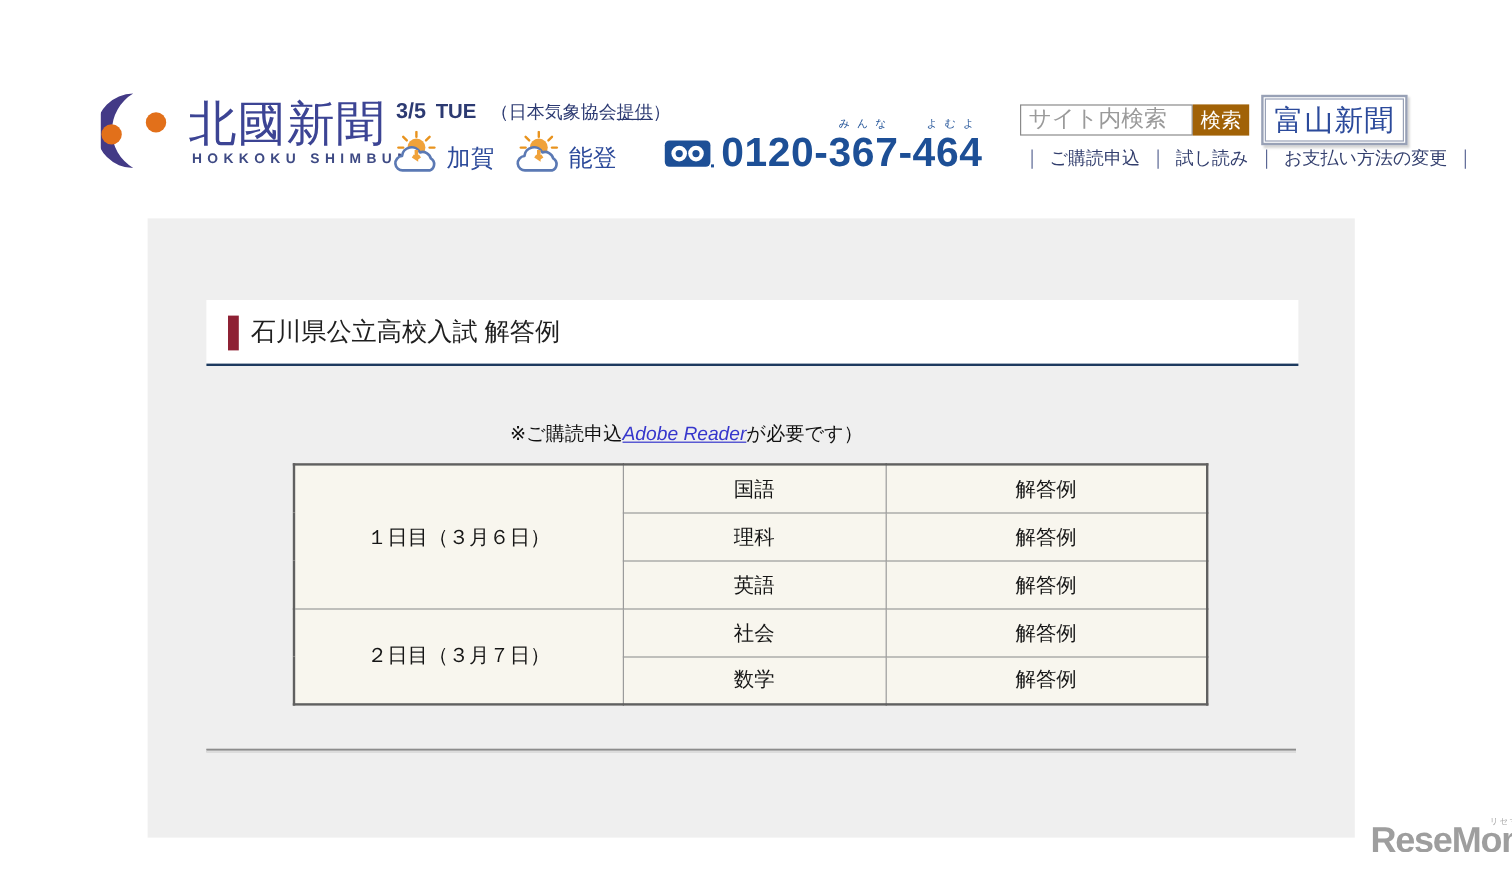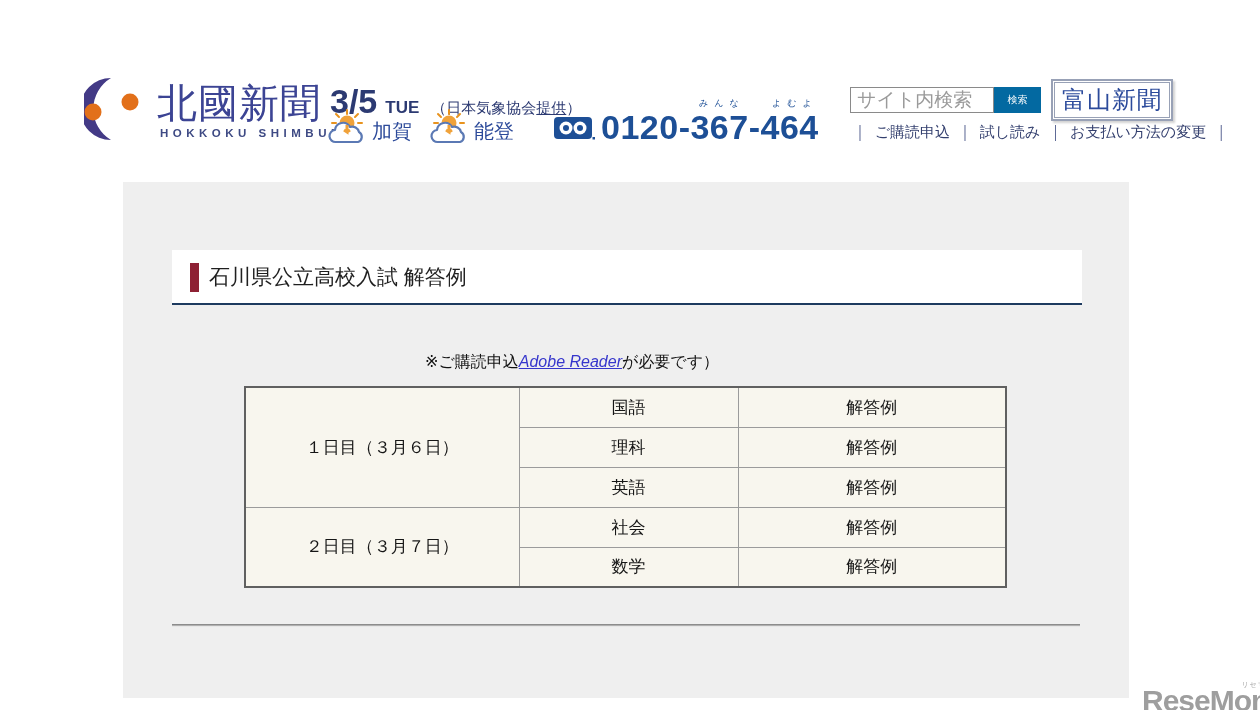--- a/index.html
+++ b/index.html
@@ -10,43 +10,43 @@
   
   .header { position:absolute; left:0; top:0; width:1260px; height:183px; background:#fff; }
 
   .logo-icon { position:absolute; left:84px; top:72px; }
   .logo-title { position:absolute; left:157px; top:76px; font-size:40px; font-weight:500;
                 color:#3c4494; letter-spacing:1px; white-space:nowrap; }
   .logo-sub { position:absolute; left:160px; top:127px; font-size:11.5px; font-weight:600;
               letter-spacing:4.5px; color:#3e4a84; white-space:nowrap; }
 
   .date-row { position:absolute; left:330px; top:82px; display:flex; align-items:baseline; white-space:nowrap; }
-  .date-day { font-size:34px; font-weight:600; color:#2c3a72; }
+  .date-day { font-size:18px; font-weight:600; color:#2c3a72; }
   .date-weekday { font-size:17px; font-weight:700; color:#2c3a72; margin-left:8px; }
   .date-provider { font-size:15px; color:#2c3a72; margin-left:12px; }
   .date-provider a, .provider-link { color:#2c3a72; text-decoration:underline; cursor:pointer; }
 
   .weather-row { position:absolute; left:328px; top:108px; display:flex; align-items:center; white-space:nowrap; }
   .weather-label { font-size:20px; color:#2c4a9a; margin:10px 18px 0 6px; }
   .weather-label:last-child { margin-right:0; }
 
   .subscribe { position:absolute; left:553px; top:86px; width:290px; height:62px; color:#1d4f96; }
   .subscribe-heading { font-size:17px; font-weight:bold; letter-spacing:1px; }
   .furigana { position:absolute; top:11px; font-size:9px; letter-spacing:6px; color:#1d4f96; }
   .furigana.f1 { left:146px; }
   .furigana.f2 { left:219px; }
   .phone-row { position:absolute; left:0; top:22px; display:flex; align-items:center; }
   .phone-number { font-size:34px; font-weight:bold; color:#1d4f96; letter-spacing:0.5px; margin-left:6px; white-space:nowrap; }
 
   .search-box { position:absolute; left:850px; top:87px; display:flex; }
   .search-input { width:144px; height:26px; border:1px solid #8a8a8a; font-size:19px;
                   padding:0 6px; color:#333; outline:none; background:#fff; }
   .search-input::placeholder { color:#9a9a9a; }
-  .search-btn { width:47px; height:26px; background:#0369a1; color:#fff; border:none;
-                font-size:10px; cursor:pointer; font-family:Liberation Mono, monospace; }
+  .search-btn { width:47px; height:26px; background:#a16207; color:#fff; border:none;
+                font-size:17px; cursor:pointer; font-family:Liberation Mono, monospace; }
 
   .toyama { position:absolute; left:1051px; top:79px; border:2px solid #98a1b6;
             box-shadow:2px 2px 2px rgba(0,0,0,0.18); background:#fff; padding:1px; cursor:pointer; }
   .toyama-inner { border:1px solid #98a1b6; padding:1px 7px; font-size:24px; font-weight:500;
                   color:#2b4a9b; letter-spacing:1px; white-space:nowrap; }
 
   .header-links { position:absolute; left:845px; top:122px; display:flex; align-items:center;
                   font-size:15px; color:#333f6e; white-space:nowrap; }
   .header-links .sep { color:#5a6694; margin:0 7px; font-size:16px; }
   .header-links .hlink { cursor:pointer; color:#333f6e; }

